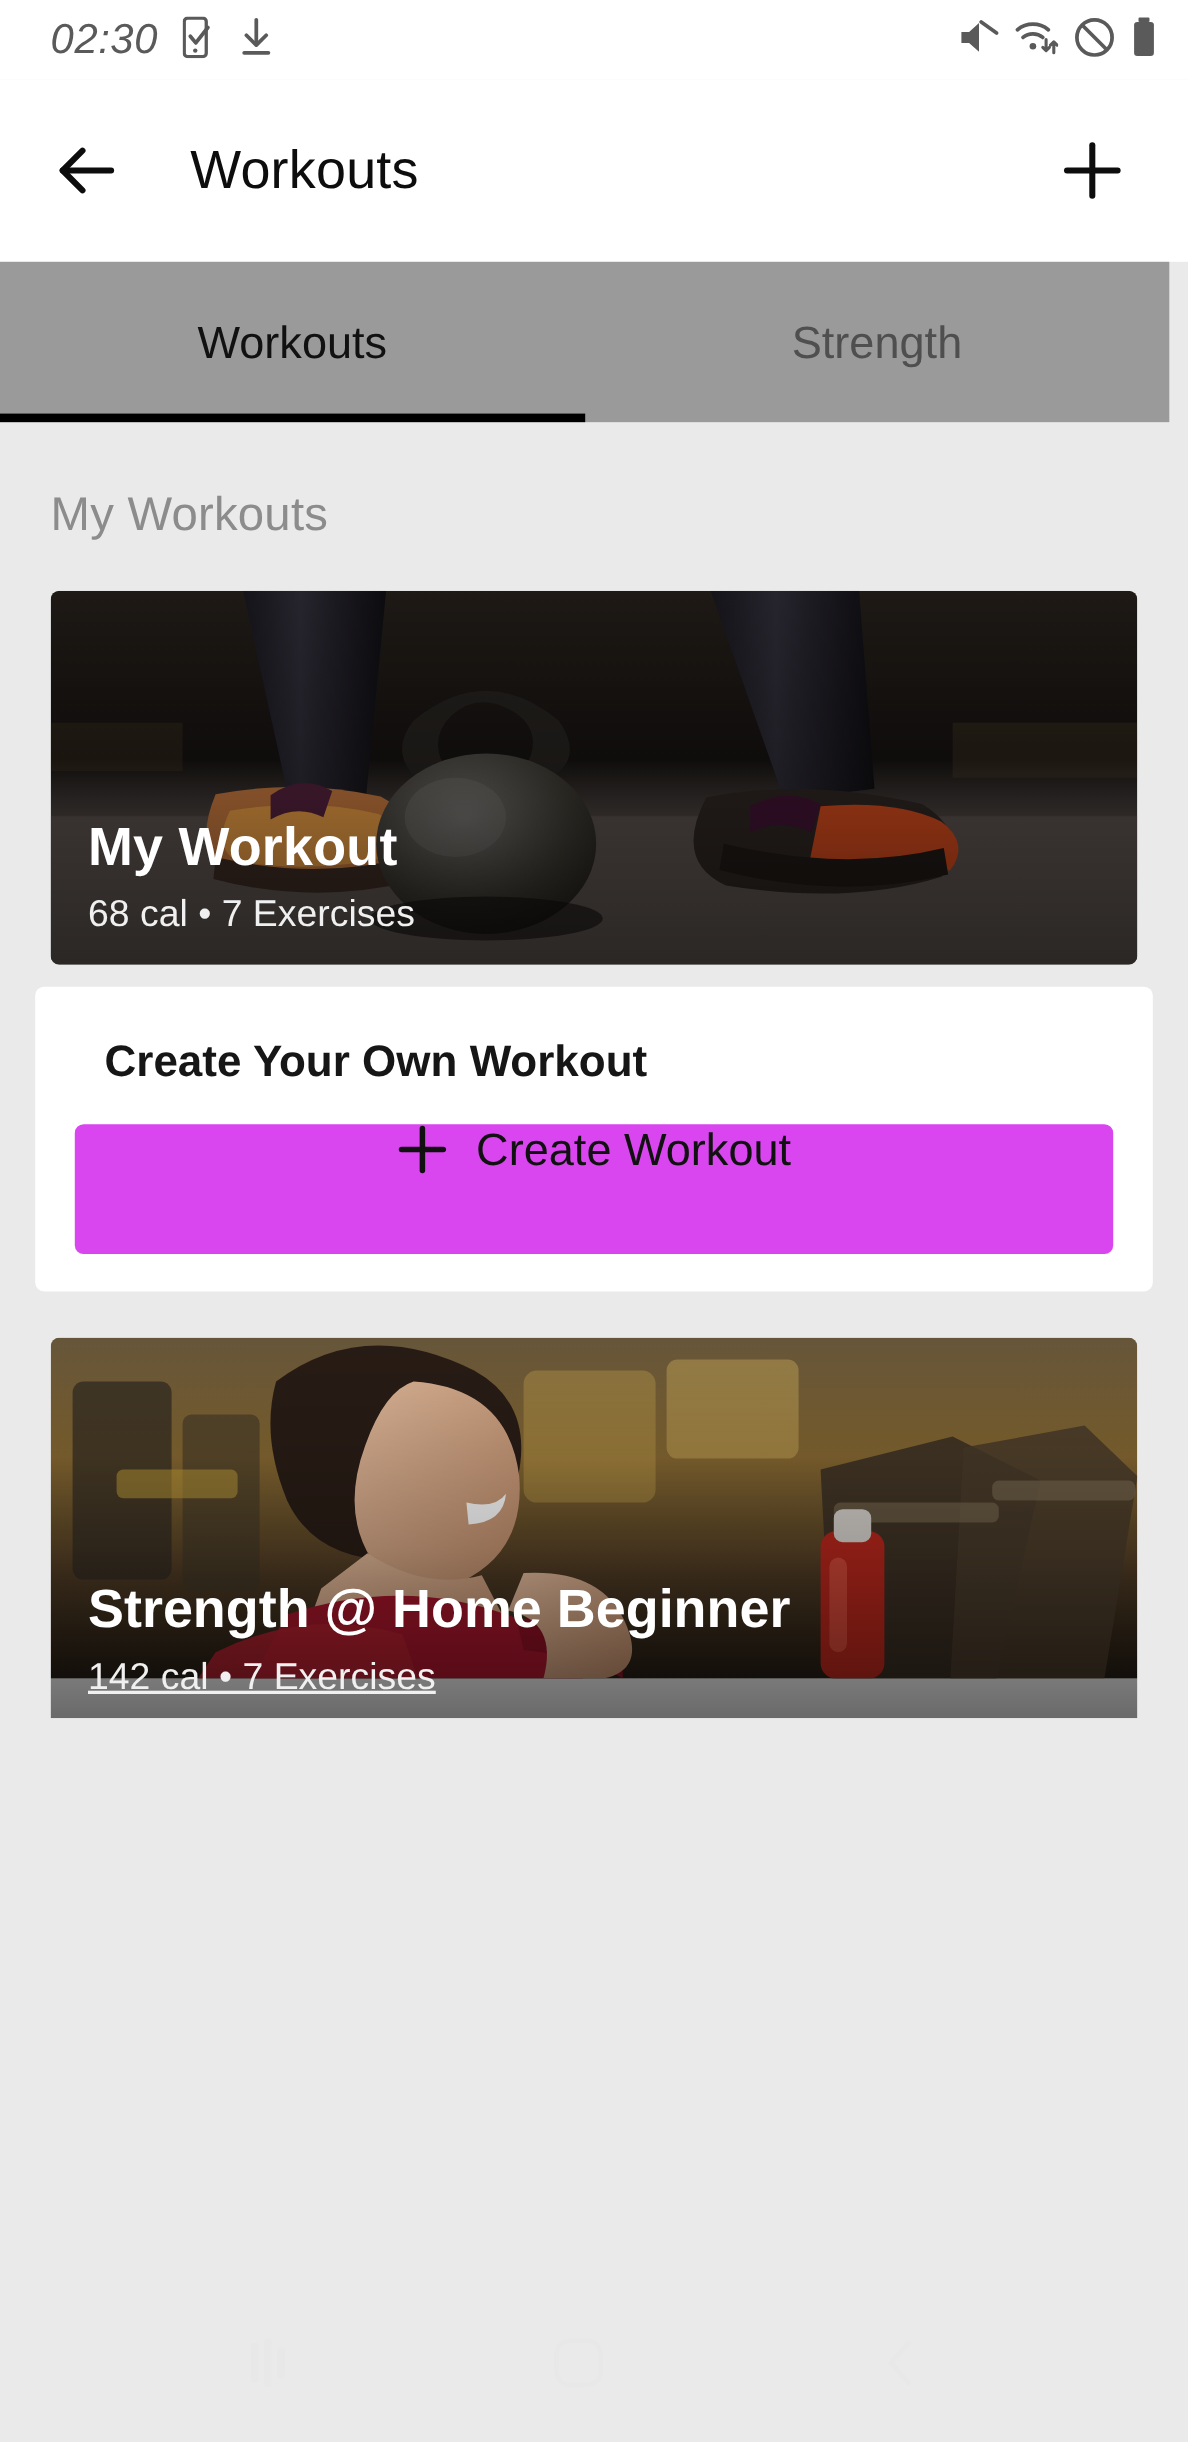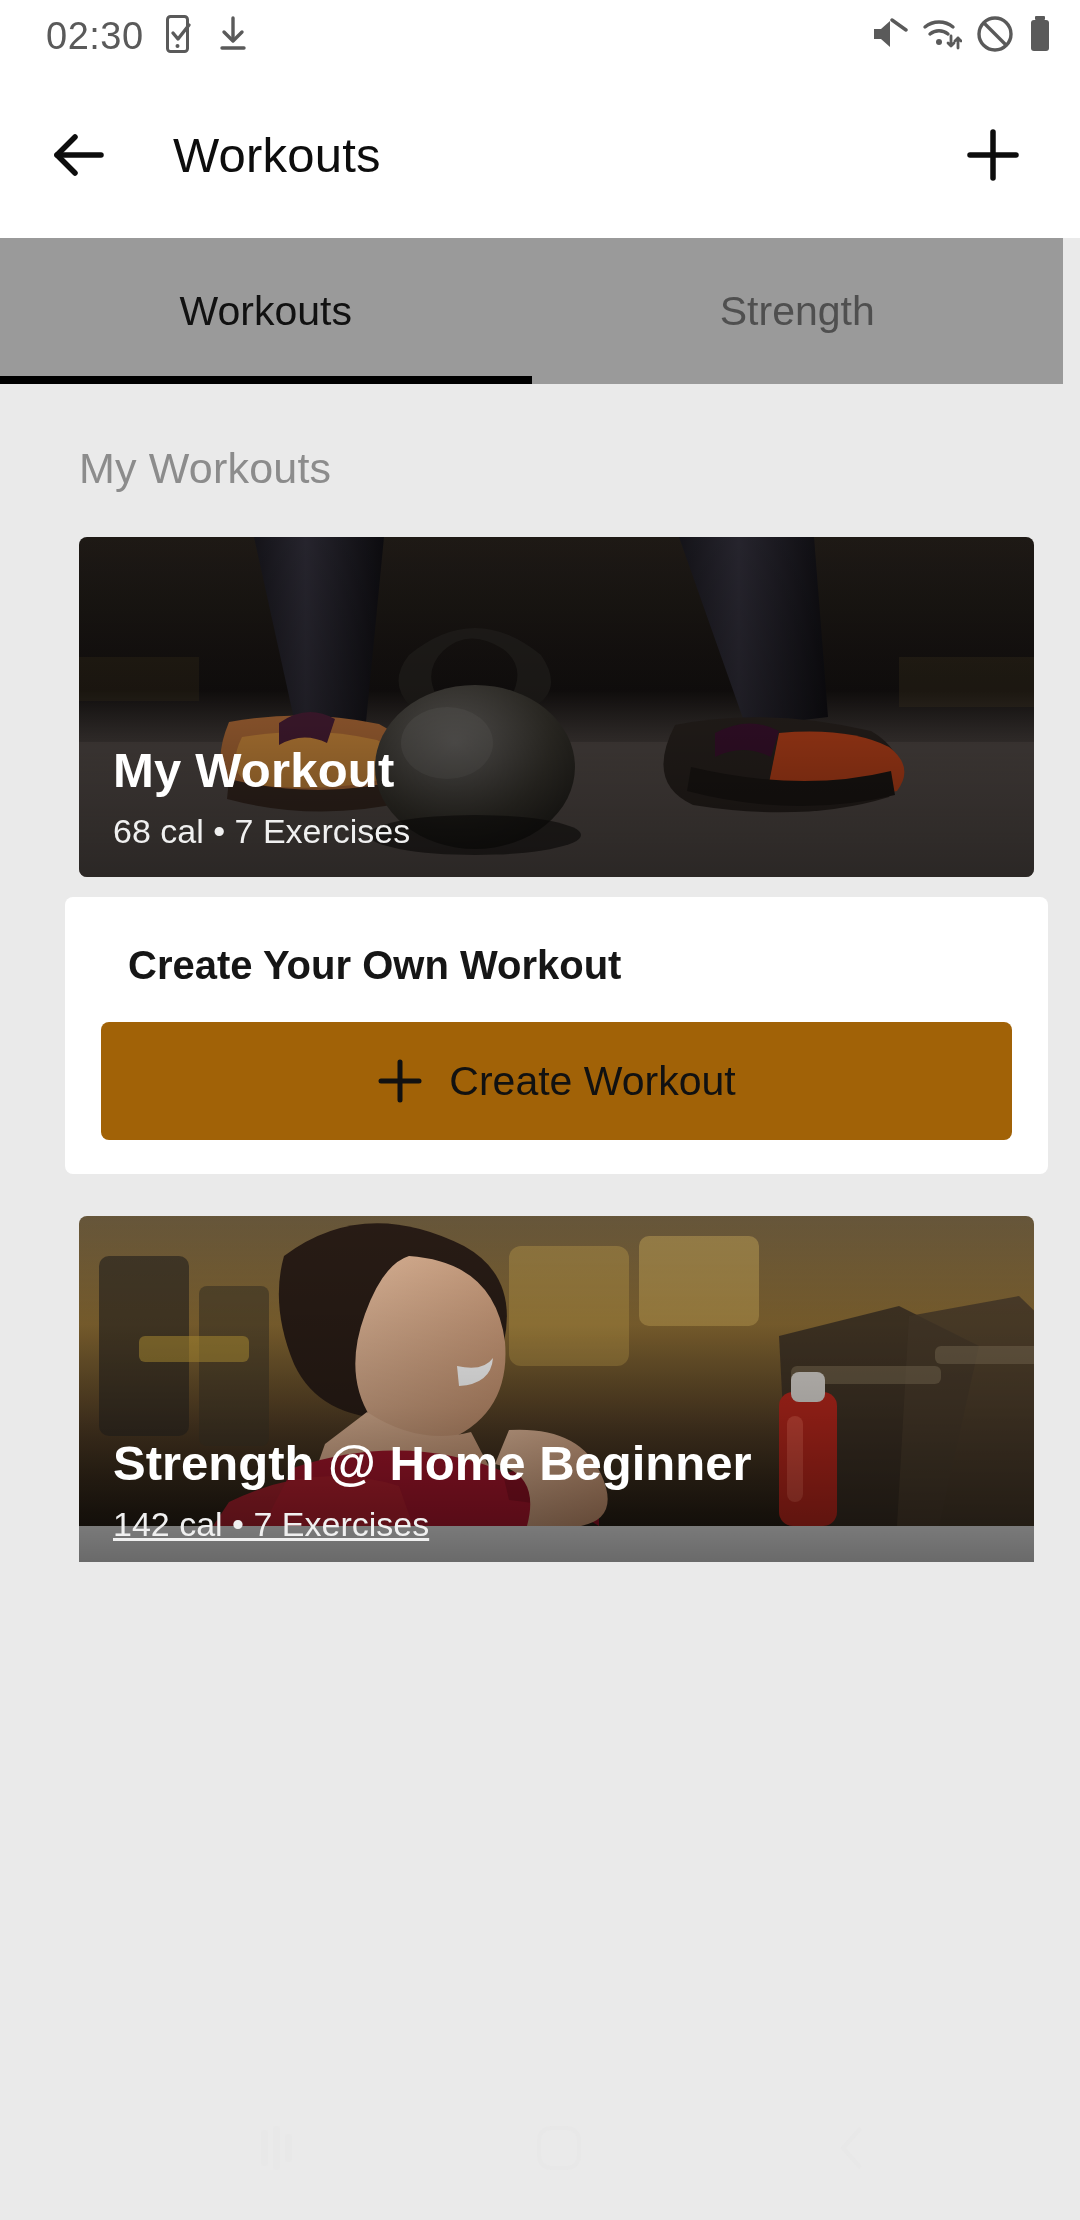--- a/index.html
+++ b/index.html
@@ -10,21 +10,21 @@
     overflow:hidden;
     position:relative;
   }
 
   
   .statusbar{
     height:72px; background:#ffffff;
     display:flex; align-items:center; justify-content:space-between;
     padding:0 28px 0 46px;
   }
-  .sb-left{ display:flex; align-items:center; gap:22px; }
+  .sb-left{ display:flex; align-items:flex-end; gap:22px;font-style:italic; }
   .sb-time{ font-size:38px; color:#5a5a5a; letter-spacing:.5px; font-family:"Liberation Sans",sans-serif; }
   .sb-right{ display:flex; align-items:center; gap:14px; }
   .sb-ico{ display:block; }
 
   
   .appbar{
     height:166px; background:#ffffff;
     display:flex; align-items:center; padding:0 42px;
     position:relative;
   }
@@ -45,21 +45,21 @@
     flex:1; display:flex; align-items:center; justify-content:center;
     font-size:41px; position:relative;
   }
   .tab.active{ color:#111111; }
   .tab.inactive{ color:#4f4f4f; }
   .tab-indicator{
     position:absolute; left:0; bottom:0; width:50%; height:8px; background:#000000;
   }
 
   
-  .content{ background:#eaeaea; height:1836px; position:relative;padding-left:33px; }
+  .content{ background:#eaeaea; height:1836px; position:relative; }
   .section-title{
     font-size:43px; color:#8c8c8c; padding:60px 0 0 46px; letter-spacing:.2px;
   }
 
   
   .hero-card{
     margin:44px 46px 0 46px; height:340px; border-radius:8px;
     overflow:hidden; position:relative;
   }
   .hero-img{ position:absolute; inset:0; }
@@ -72,22 +72,22 @@
   .hero-sub{ font-size:34px; color:#f0f0f0; margin-top:14px; }
 
   
   .white-card{
     margin:20px 32px 0 32px; background:#ffffff; border-radius:8px;
     padding:46px 36px 34px 36px;
   }
   .wc-title{ font-size:40px; font-weight:bold; color:#161616;margin-left:27px; }
   .wc-desc{ font-size:37px; color:#8a8a8a; line-height:1.38; margin-top:20px; }
   .wc-btn{
-    margin-top:34px; height:118px; background:#a16207; border-radius:8px;
-    display:flex; align-items:center; justify-content:center; gap:26px;
+    margin-top:34px; height:118px; background:#d946ef; border-radius:8px;
+    display:flex; align-items:flex-start; justify-content:center; gap:26px;
   }
   .wc-btn-label{ font-size:41px; color:#111111; }
 
   
   .studio-title{ font-size:43px; color:#8c8c8c; padding:66px 0 0 46px; }
   .studio-card{
     margin:42px 46px 0 46px; height:346px; border-radius:8px 8px 0 0;
     overflow:hidden; position:relative;
   }
   .studio-overlay{

